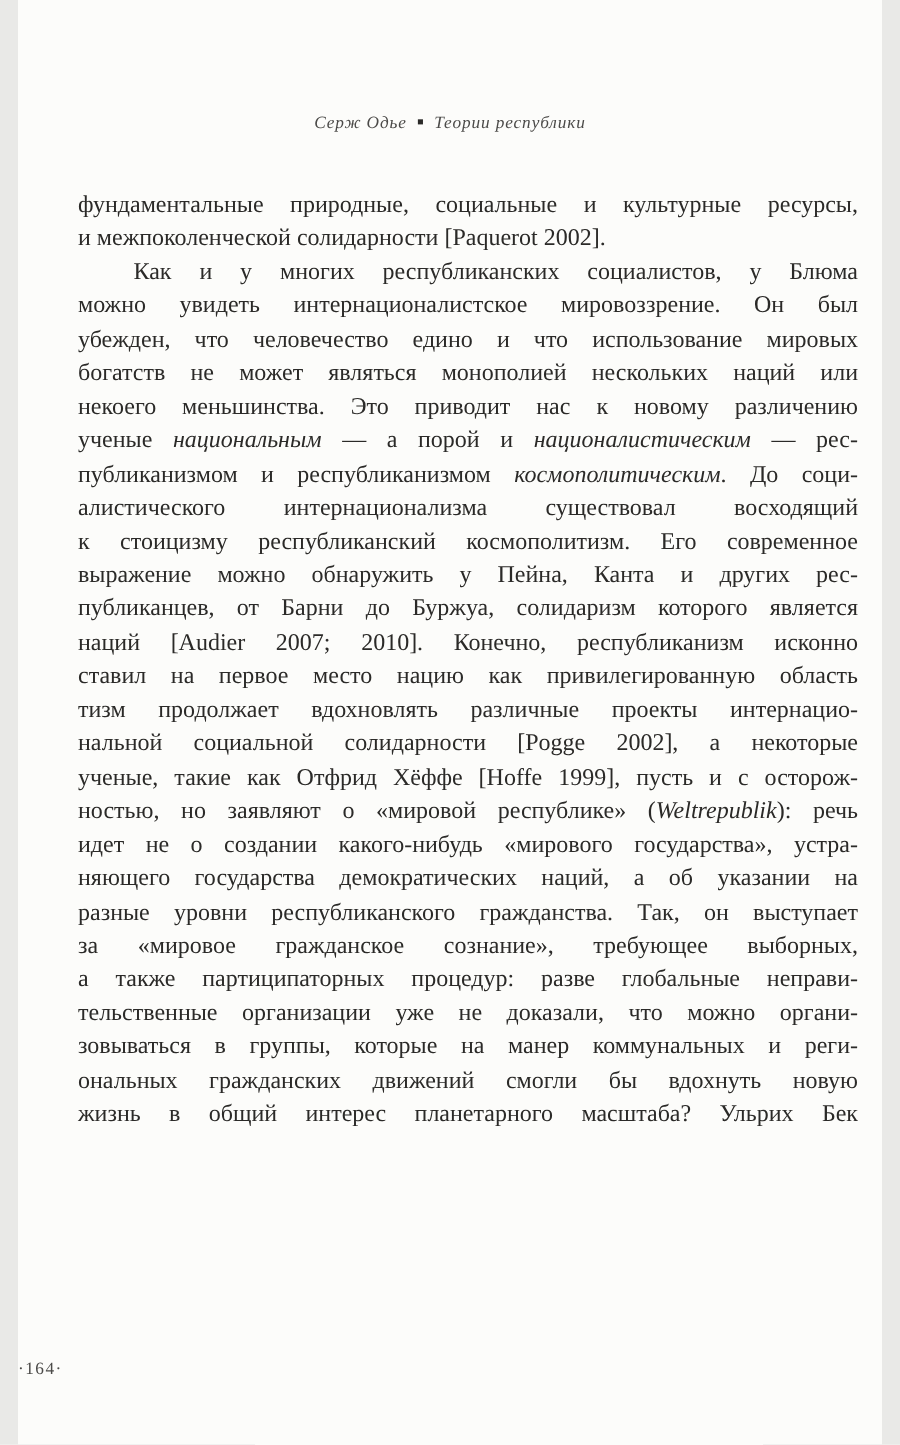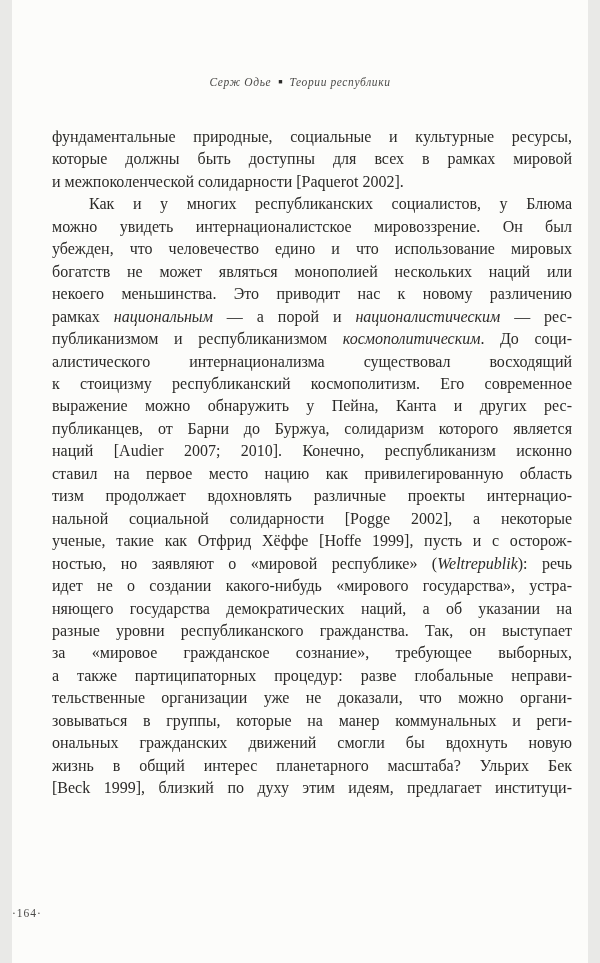--- a/index.html
+++ b/index.html
@@ -73,49 +73,47 @@
 
 <div class="page">
 
   <div class="running-head">
     <span>Серж Одье</span><span class="square">■</span><span>Теории республики</span>
   </div>
 
   <div class="body-text">
       <div class="para">
         <div class="line"><span>фундаментальные природные, социальные и культурные ресурсы,</span></div>
-        <div class="line"><span>которые должны быть доступны для всех в рамках мировой</span></div>
         <div class="line last"><span>и межпоколенческой солидарности [Paquerot 2002].</span></div>
       </div>
       <div class="para indent">
         <div class="line"><span>Как и у многих республиканских социалистов, у Блюма</span></div>
         <div class="line"><span>можно увидеть интернационалистское мировоззрение. Он был</span></div>
         <div class="line"><span>убежден, что человечество едино и что использование мировых</span></div>
         <div class="line"><span>богатств не может являться монополией нескольких наций или</span></div>
         <div class="line"><span>некоего меньшинства. Это приводит нас к новому различению</span></div>
-        <div class="line"><span>рамках </span><span class="it">национальным</span><span> — а порой и </span><span class="it">националистическим</span><span> — рес-</span></div>
+        <div class="line"><span>ученые </span><span class="it">национальным</span><span> — а порой и </span><span class="it">националистическим</span><span> — рес-</span></div>
         <div class="line"><span>публиканизмом и республиканизмом </span><span class="it">космополитическим</span><span>. До соци-</span></div>
         <div class="line"><span>алистического интернационализма существовал восходящий</span></div>
         <div class="line"><span>к стоицизму республиканский космополитизм. Его современное</span></div>
         <div class="line"><span>выражение можно обнаружить у Пейна, Канта и других рес-</span></div>
         <div class="line"><span>публиканцев, от Барни до Буржуа, солидаризм которого является</span></div>
         <div class="line"><span>наций [Audier 2007; 2010]. Конечно, республиканизм исконно</span></div>
         <div class="line"><span>ставил на первое место нацию как привилегированную область</span></div>
         <div class="line"><span>тизм продолжает вдохновлять различные проекты интернацио-</span></div>
         <div class="line"><span>нальной социальной солидарности [Pogge 2002], а некоторые</span></div>
         <div class="line"><span>ученые, такие как Отфрид Хёффе [Hoffe 1999], пусть и с осторож-</span></div>
         <div class="line"><span>ностью, но заявляют о «мировой республике» (</span><span class="it">Weltrepublik</span><span>): речь</span></div>
         <div class="line"><span>идет не о создании какого-нибудь «мирового государства», устра-</span></div>
         <div class="line"><span>няющего государства демократических наций, а об указании на</span></div>
         <div class="line"><span>разные уровни республиканского гражданства. Так, он выступает</span></div>
         <div class="line"><span>за «мировое гражданское сознание», требующее выборных,</span></div>
         <div class="line"><span>а также партиципаторных процедур: разве глобальные неправи-</span></div>
         <div class="line"><span>тельственные организации уже не доказали, что можно органи-</span></div>
         <div class="line"><span>зовываться в группы, которые на манер коммунальных и реги-</span></div>
         <div class="line"><span>ональных гражданских движений смогли бы вдохнуть новую</span></div>
         <div class="line"><span>жизнь в общий интерес планетарного масштаба? Ульрих Бек</span></div>
-        <div class="line"><span>[Beck 1999], близкий по духу этим идеям, предлагает институци-</span></div>
       </div>
     </div>
 
   <div class="footer">·164·</div>
 
 </div>
 
 </body></html>

